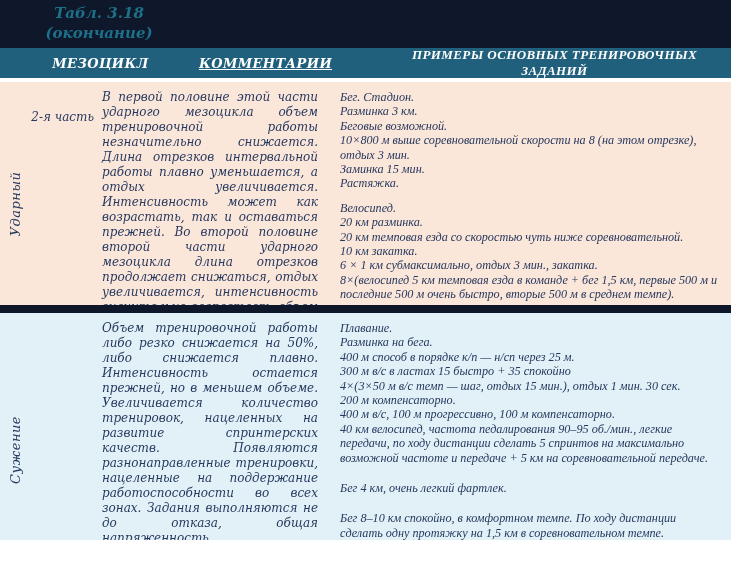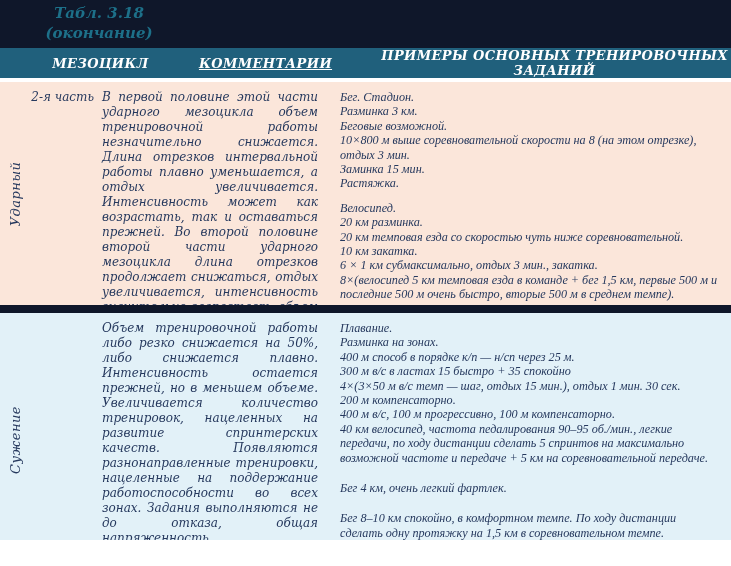--- a/index.html
+++ b/index.html
@@ -24,25 +24,25 @@
     display:flex;align-items:center;
     background:#20607c;color:#ffffff;
     height:30px;
     border-bottom:4px solid #ffffff;
     font-weight:bold;font-style:italic;
     font-size:13px;letter-spacing:0.4px;
   }
   .th{text-align:center;}
   .th.c1{width:105px;padding-left:48px;}
   .th.c2{width:225px;text-decoration:underline;}
-  .th.c3{flex:1;}
+  .th.c3{flex:1;font-family:Liberation Serif, serif;}
   .row{display:flex;overflow:hidden;}
   .row-udarny{background:#fbe6da;height:223px;}
   .row-suzhenie{background:#e2f1f8;height:253px;margin-top:8px;}
-  .cell-meso{width:100px;flex-shrink:0;position:relative;}
+  .cell-meso{width:100px;flex-shrink:0;position:relative;margin-top:20px;}
   .part-label{
     text-align:right;padding:8px 6px 0 0;
     font-style:italic;font-size:12px;color:#26395e;
   }
   .vlabel{
     position:absolute;top:50%;left:8px;
     transform:translateY(-50%) rotate(180deg);
     writing-mode:vertical-rl;
     font-style:italic;font-size:13px;color:#26395e;
     letter-spacing:0.5px;
@@ -110,21 +110,21 @@
     </div>
 
     <div class="row row-suzhenie">
       <div class="cell-meso">
         <div class="vlabel">Сужение</div>
       </div>
       <div class="cell-comments">Объем тренировочной работы либо резко снижается на 50%, либо снижается плавно. Интенсивность остается прежней, но в меньшем объеме. Увеличивается количество тренировок, нацеленных на развитие спринтерских качеств. Появляются разнонаправленные тренировки, нацеленные на поддержание работоспособности во всех зонах. Задания выполняются не до отказа, общая напряженность тренировочного процесса значительно снижается. Специальные тренировки перенацеливаются на формирование легкости бега после велогонки и быстрой врабатываемости во время переходов «плавание — бег — плавание» и «плавание — велосипед».</div>
       <div class="cell-examples">
         <div class="ex-group">
           <p>Плавание.</p>
-          <p>Разминка на зонах.</p>
+          <p>Разминка на бега.</p>
           <p>400 м способ в порядке к/п — н/сп через 25 м.</p>
           <p>300 м в/с в ластах 15 быстро + 35 спокойно</p>
           <p>4×(3×50 м в/с темп — шаг, отдых 15 мин.), отдых 1 мин. 30 сек.</p>
           <p>200 м компенсаторно.</p>
           <p>400 м в/с, 100 м прогрессивно, 100 м компенсаторно.</p>
           <p>40 км велосипед, частота педалирования 90–95 об./мин., легкие передачи, по ходу дистанции сделать 5 спринтов на максимально возможной частоте и передаче + 5 км на соревновательной передаче.</p>
         </div>
         <div class="ex-group">
           <p>Бег 4 км, очень легкий фартлек.</p>
         </div>

